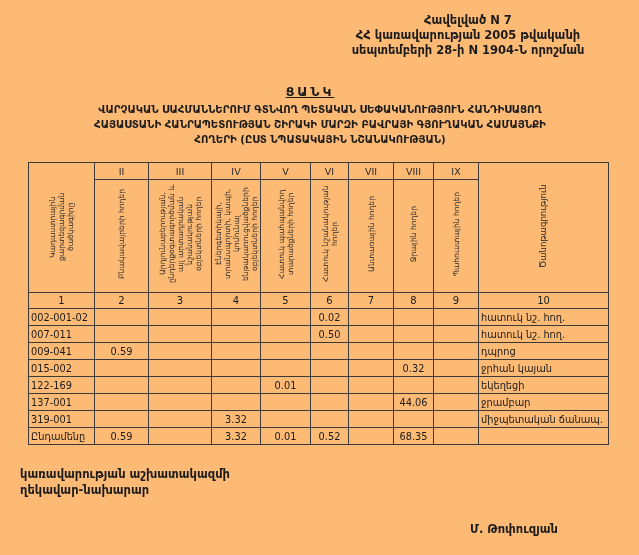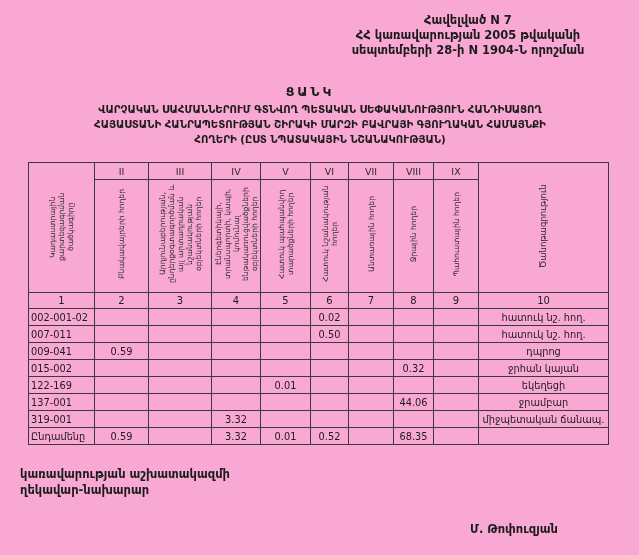--- a/index.html
+++ b/index.html
@@ -1,30 +1,30 @@
 <!DOCTYPE html>
 <html><head>
 <meta charset="utf-8">
 <style>
   html,body{margin:0;padding:0;background:#e8e8e8;}
   .page{
     position:relative;
     width:639px;height:555px;
-    background:#f9a8d4;
+    background:#fdba74;
     font-family:"DejaVu Sans","Liberation Sans",sans-serif;
     color:#1b1b1b;
     overflow:hidden;
   }
   .hdr-right{
     position:absolute;top:13px;left:300px;width:336px;
     text-align:center;font-weight:bold;font-size:11.5px;line-height:15px;
   }
   .doc-title{
     position:absolute;top:84px;left:0;width:620px;
-    text-align:center;font-weight:bold;font-size:12.5px;letter-spacing:3px;
+    text-align:center;font-weight:bold;font-size:12.5px;letter-spacing:3px;text-decoration:underline;
   }
   .doc-subtitle{
     position:absolute;top:102px;left:30px;width:580px;
     text-align:center;font-weight:bold;font-size:10.2px;line-height:15px;
   }
   table.grid{
     position:absolute;top:162px;left:28px;
     border-collapse:collapse;table-layout:fixed;
     width:580px;
   }
@@ -42,21 +42,21 @@
     display:inline-block;
     font-size:7.6px;line-height:9px;
     max-height:106px;
     text-align:center;
     color:#2a2a2a;
   }
   tr.colnums td{height:15px;text-align:center;font-size:10px;}
   tbody.data td{height:16px;font-size:9.8px;}
   td.code{text-align:left;padding-left:3px;}
   td.val{text-align:center;}
-  td.note{text-align:center;padding-left:4px;}
+  td.note{text-align:left;padding-left:4px;}
   .footer-left{
     position:absolute;top:466px;left:20px;
     font-weight:bold;font-size:11.5px;line-height:16px;
   }
   .signature{
     position:absolute;top:494px;left:470px;
     font-weight:bold;font-size:11.5px;margin-top:28px;
   }
 </style>
 </head>

